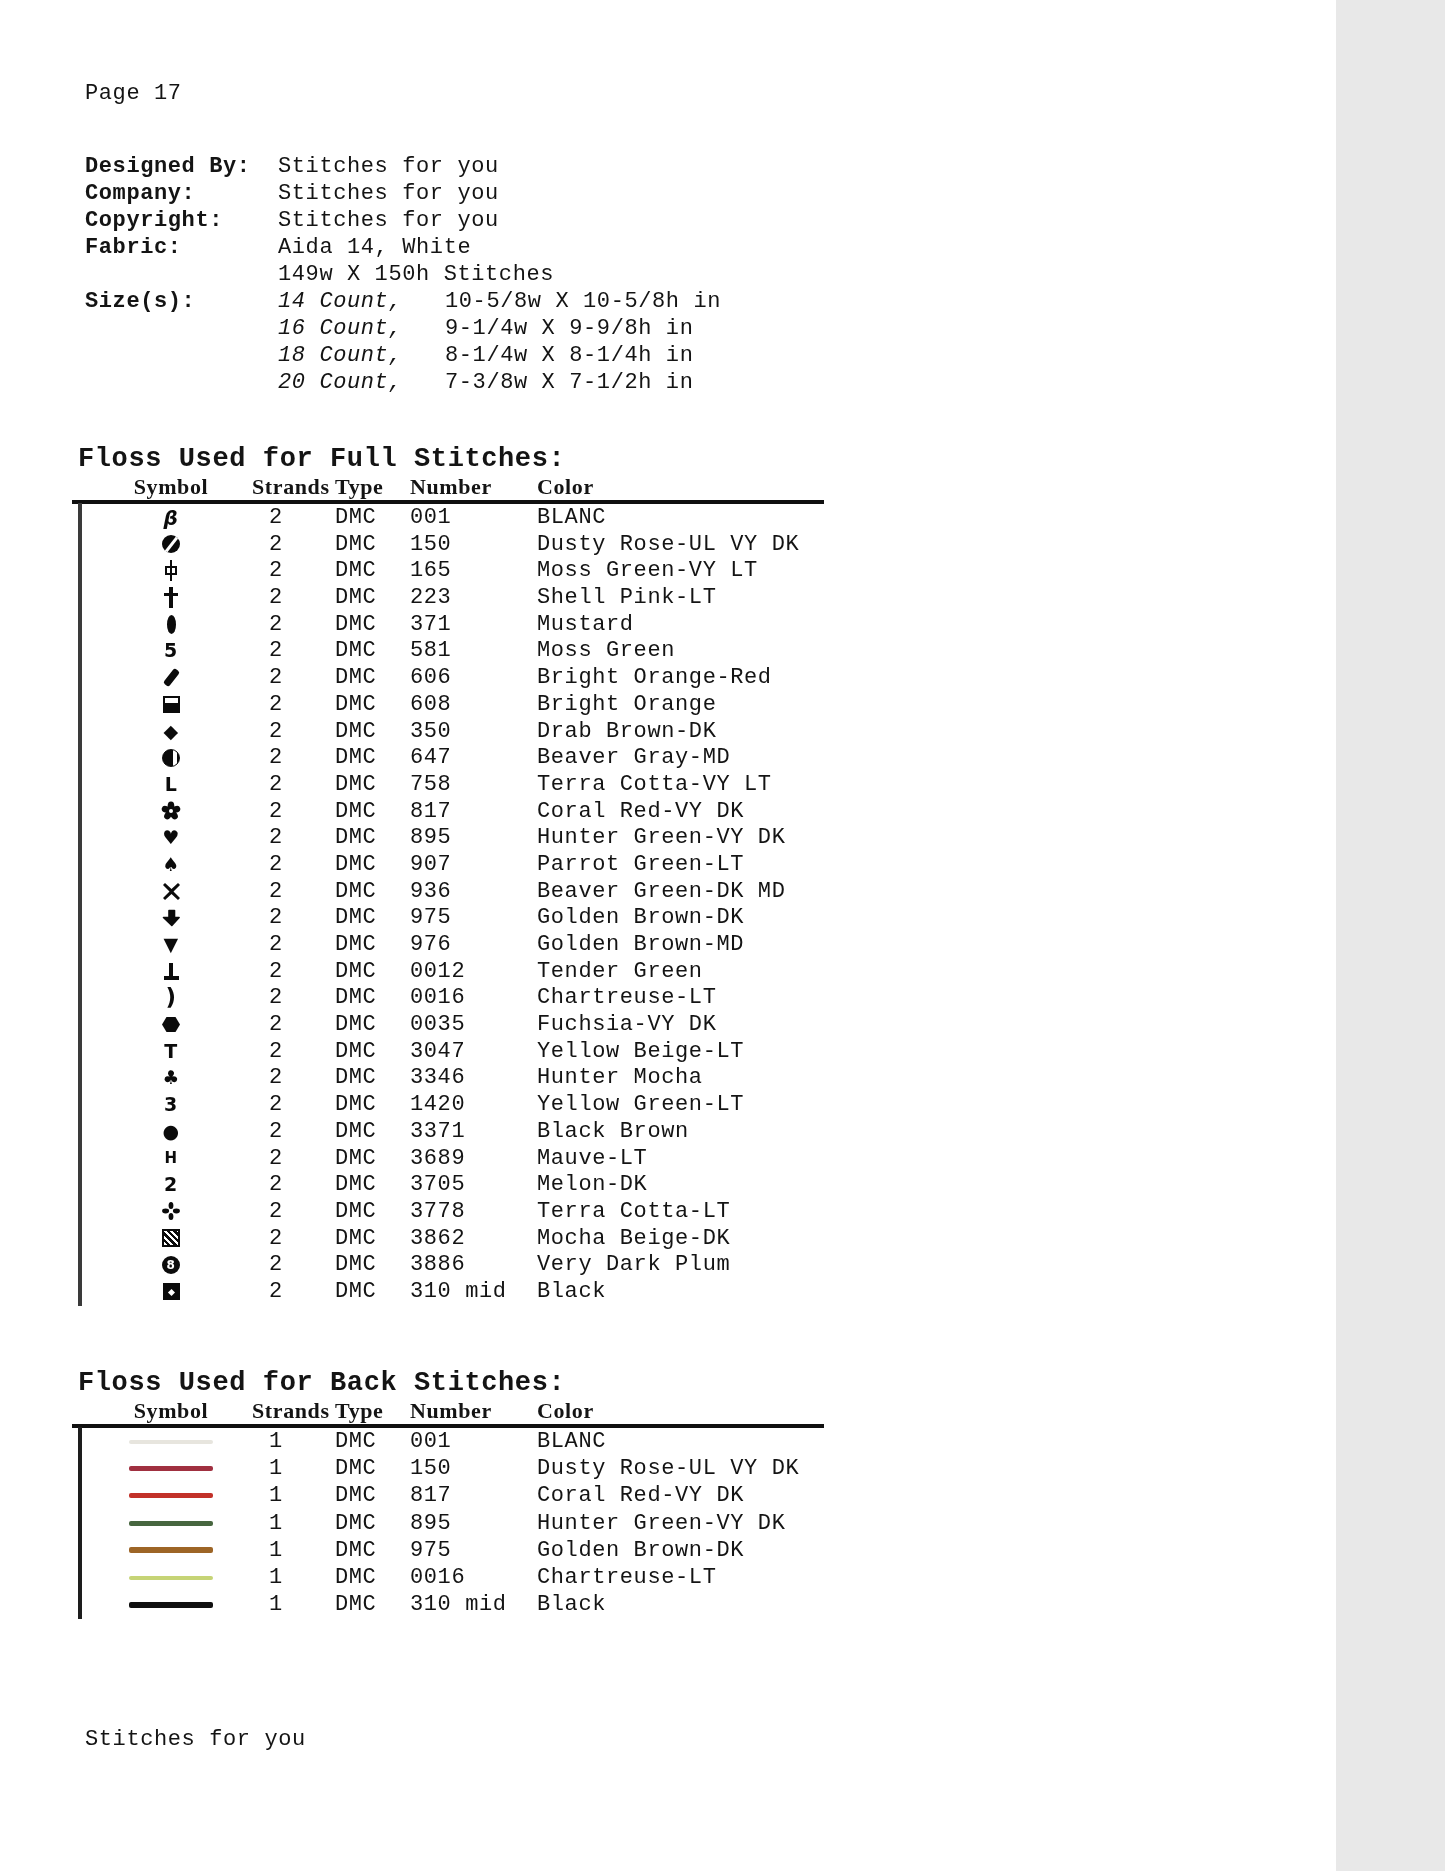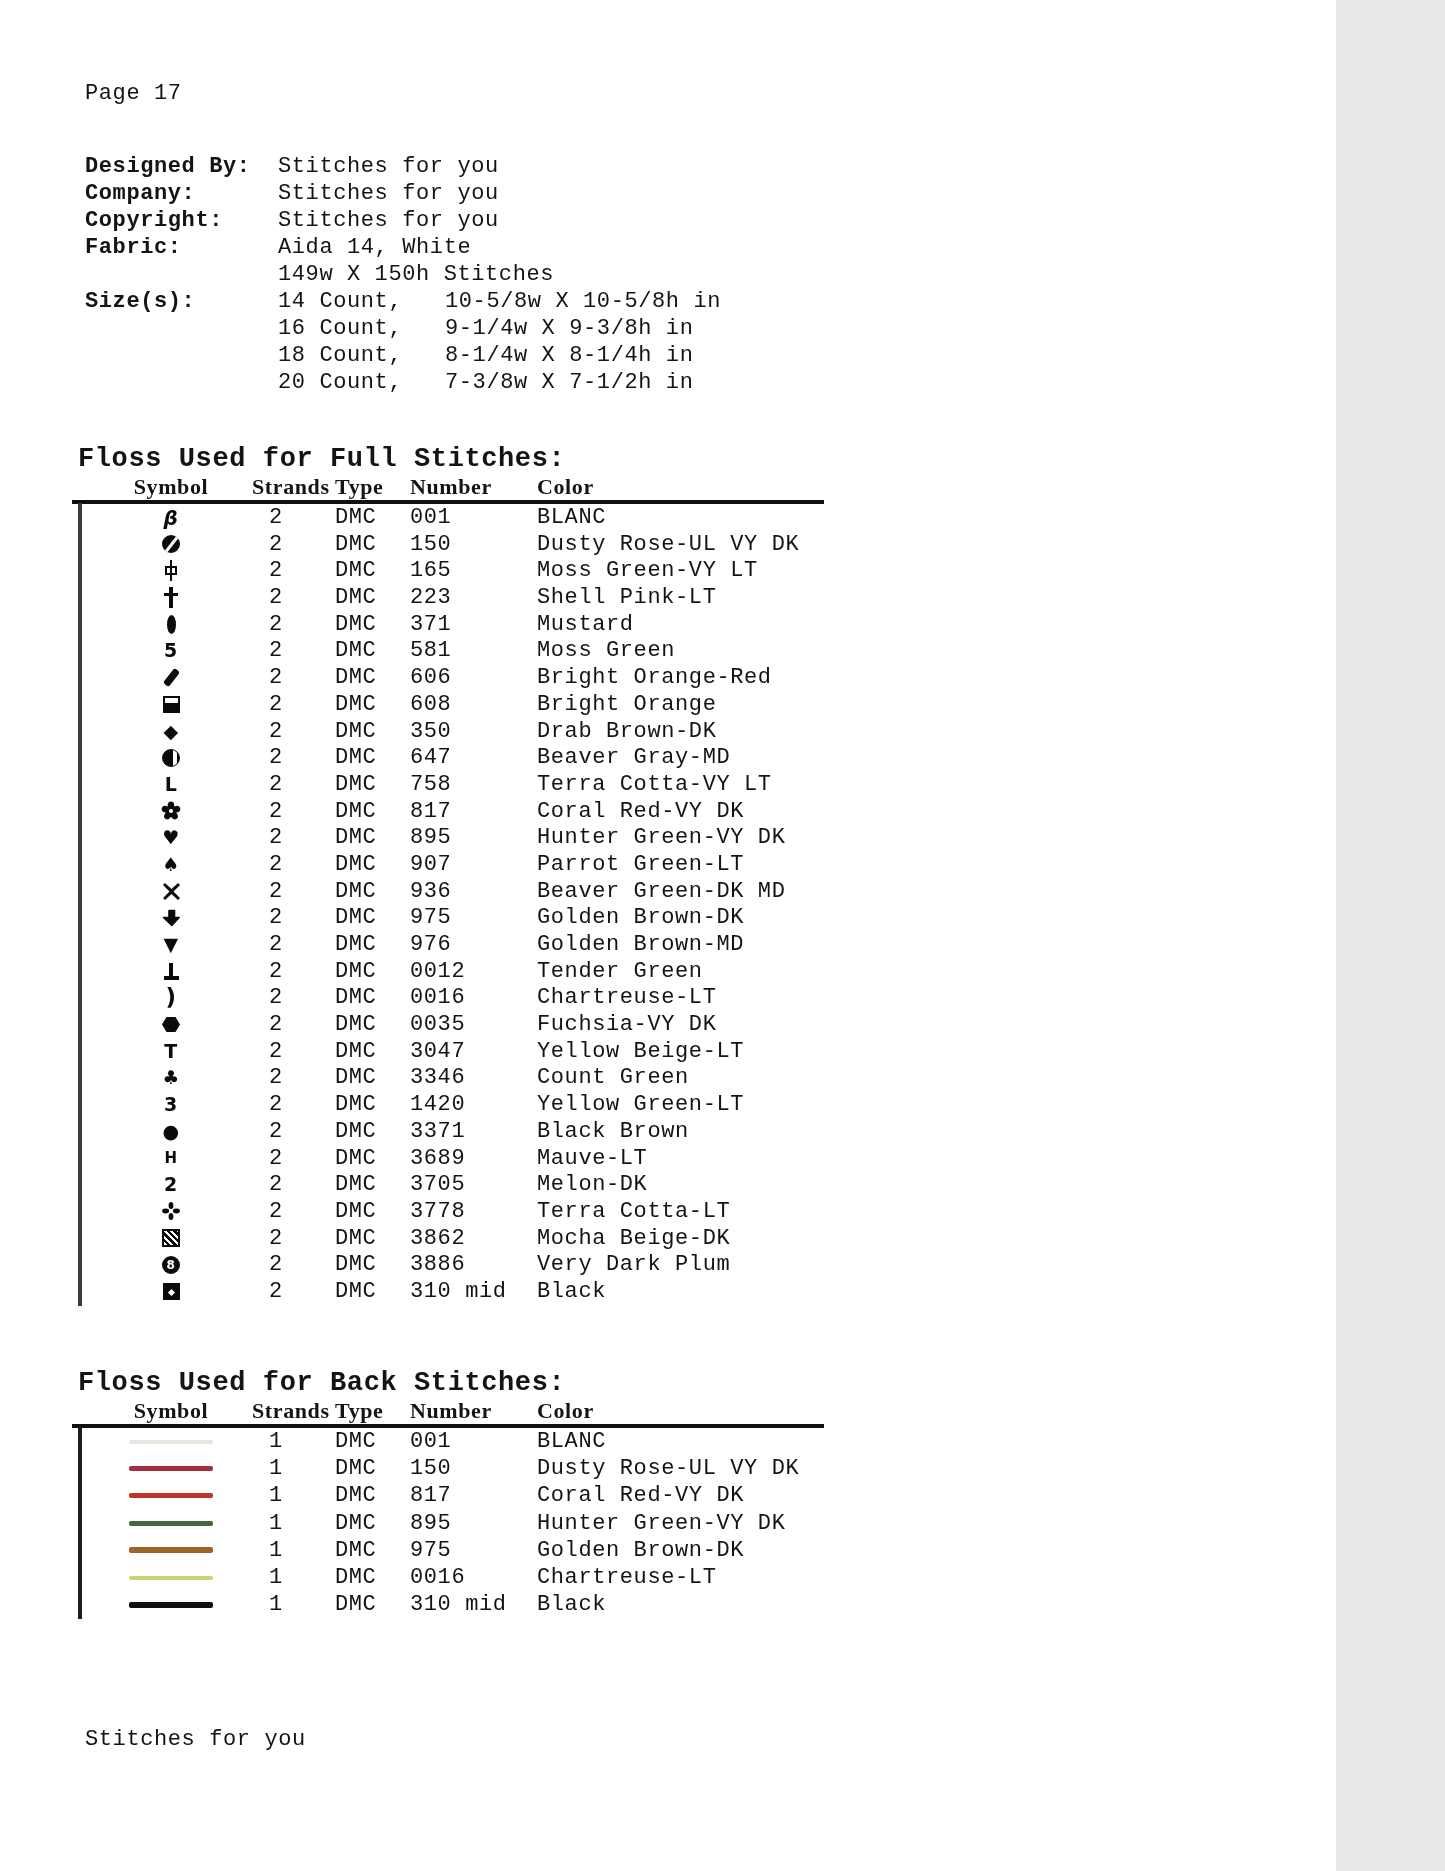--- a/index.html
+++ b/index.html
@@ -7,21 +7,21 @@
     position:relative; width:1336px; height:1871px; background:#ffffff;
     font-family:"Liberation Mono","DejaVu Sans Mono",monospace;
     color:#141414; letter-spacing:0.6px; overflow:hidden;
   }
   .txt{font-size:22px; line-height:27px;}
 
   #page-label{position:absolute; left:85px; top:80px;}
   #meta{position:absolute; left:85px; top:153px;}
   .meta-row{display:flex; height:27px; align-items:center;}
   .meta-label{display:inline-block; width:193px; font-weight:700; flex:none;}
-  .meta-count{display:inline-block; width:167px; flex:none;}
+  .meta-count{display:inline-block; width:167px; flex:none;font-style:italic;}
 
   .section{position:absolute; left:72px; width:752px;}
   #full-section{top:446px;}
   #back-section{top:1370px;}
   .section-title{font-weight:700; font-size:27px; line-height:27px; padding-left:6px; margin:0;}
   .hdr-row{display:grid; grid-template-columns:30px 138px 60px 100px 110px 1fr;
            height:26px; align-items:center; font-weight:700;font-family:Liberation Serif, serif;}
   .rule{height:4px; background:#101010; margin-top:1px;}
   .rows{}
   .floss-row{display:grid; grid-template-columns:30px 138px 60px 100px 110px 1fr; align-items:center;}
@@ -93,21 +93,21 @@
         <span>149w X 150h Stitches</span>
       </div>
       <div class="meta-row">
         <span class="meta-label">Size(s):</span>
         <span class="meta-count">14 Count,</span>
         <span>10-5/8w X 10-5/8h in</span>
       </div>
       <div class="meta-row">
         <span class="meta-label"></span>
         <span class="meta-count">16 Count,</span>
-        <span>9-1/4w X 9-3/8h in</span>
+        <span>9-1/4w X 9-9/8h in</span>
       </div>
       <div class="meta-row">
         <span class="meta-label"></span>
         <span class="meta-count">18 Count,</span>
         <span>8-1/4w X 8-1/4h in</span>
       </div>
       <div class="meta-row">
         <span class="meta-label"></span>
         <span class="meta-count">20 Count,</span>
         <span>7-3/8w X 7-1/2h in</span>
@@ -352,21 +352,21 @@
           <span class="c-col">Yellow Beige-LT</span>
         </div>
         <div class="floss-row txt">
           <span><span class="swatch" style="background: rgb(114, 161, 80);"></span></span>
           <span class="c-sym">
             <span class="sym-glyph">♣</span>
           </span>
           <span class="c-str">2</span>
           <span class="c-type">DMC</span>
           <span class="c-num">3346</span>
-          <span class="c-col">Count Green</span>
+          <span class="c-col">Hunter Mocha</span>
         </div>
         <div class="floss-row txt">
           <span><span class="swatch" style="background: rgb(195, 211, 150);"></span></span>
           <span class="c-sym">
             <span class="sym-glyph">3</span>
           </span>
           <span class="c-str">2</span>
           <span class="c-type">DMC</span>
           <span class="c-num">1420</span>
           <span class="c-col">Yellow Green-LT</span>

